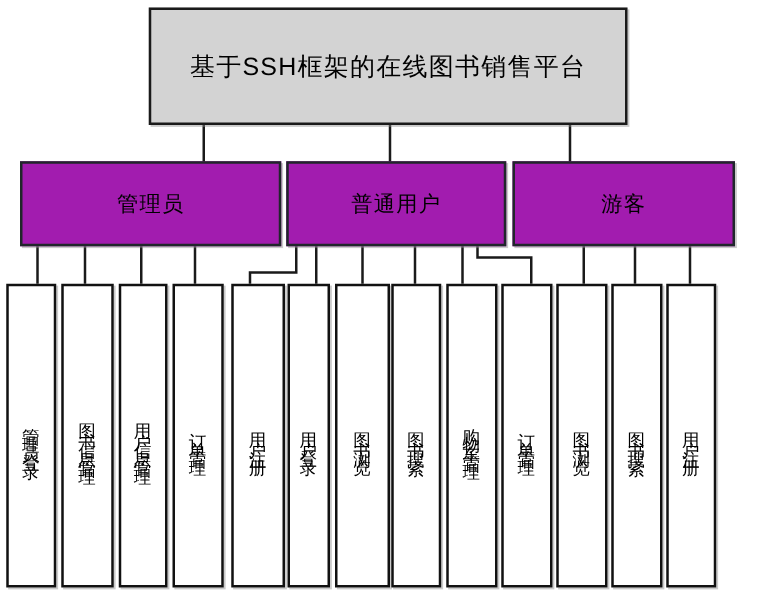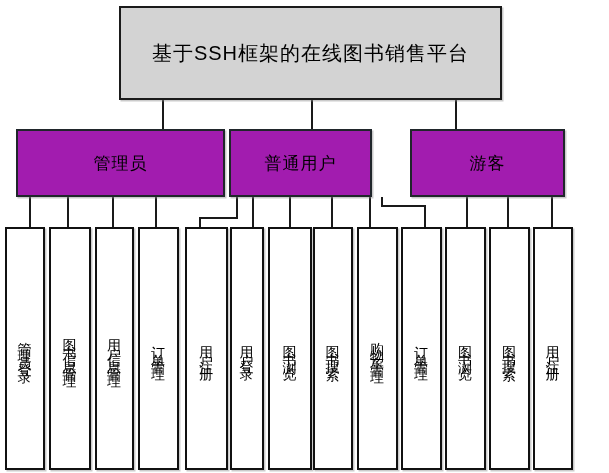--- a/index.html
+++ b/index.html
@@ -40,22 +40,22 @@
   }
   .role-node {
     top: 129px;
     height: 68px;
     background: #a21caf;
     border: 2px solid #20262b;
     font-size: 17px;
     letter-spacing: 1px;
   }
   .role-admin { left: 16px;  width: 209px; }
-  .role-user  { left: 229px; width: 143px; }
-  .role-guest { left: 410px; width: 155px; }
+  .role-user  { left: 229px; width: 176px; }
+  .role-guest { left: 410px; width: 178px; }
   .leaf-node {
     top: 227px;
     height: 243px;
     background: #ffffff;
     border: 2px solid #111111;
   }
   .leaf-node span {
     writing-mode: vertical-lr;
     text-orientation: upright;
     font-size: 14px;

